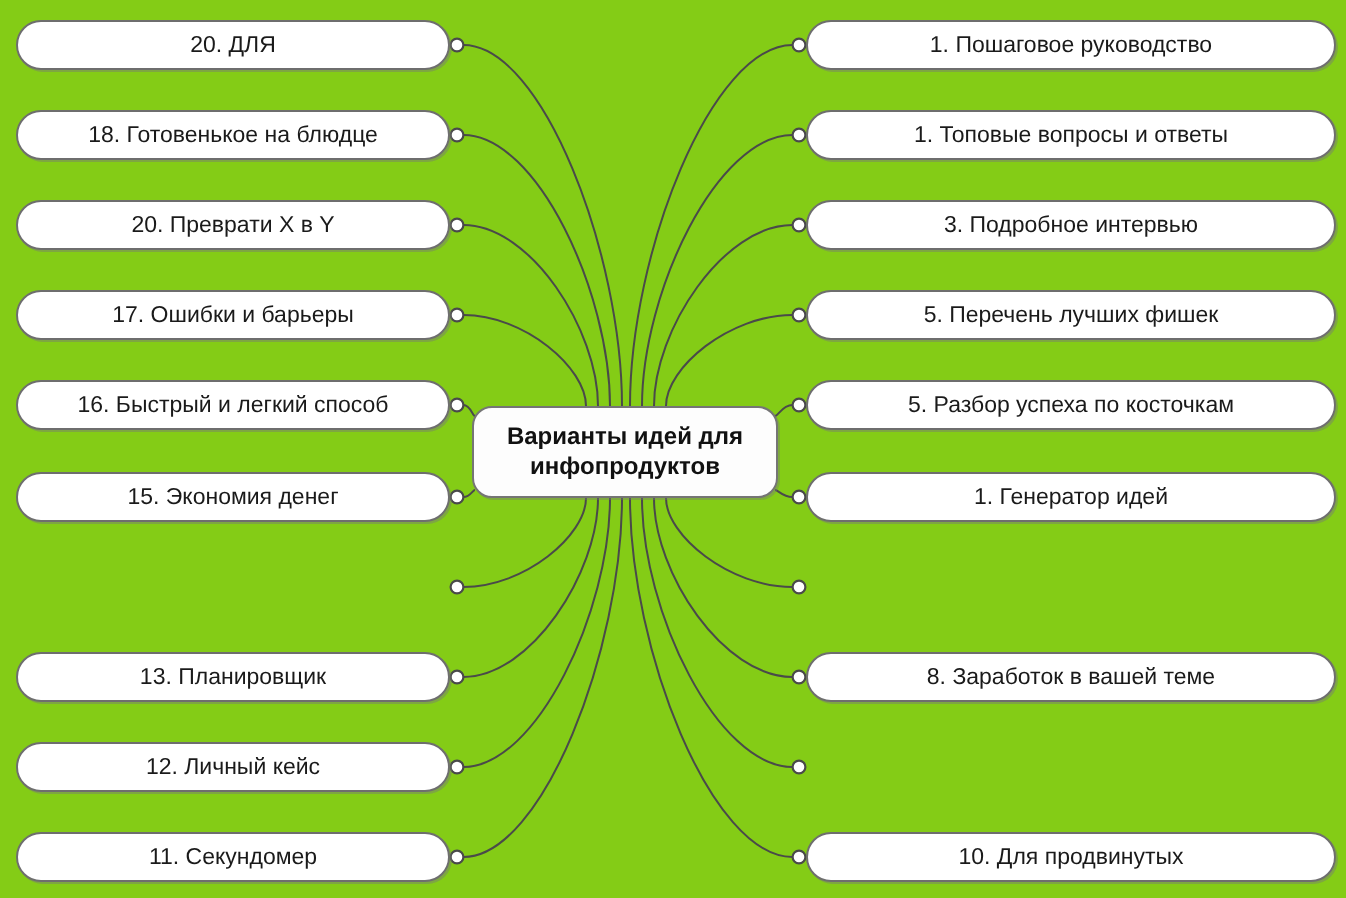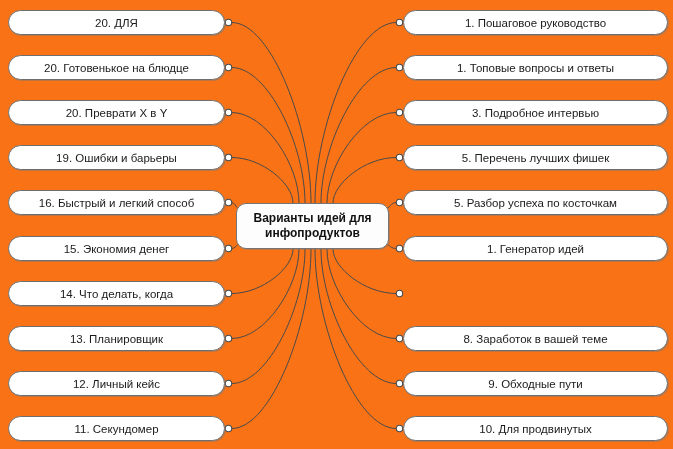--- a/index.html
+++ b/index.html
@@ -1,19 +1,19 @@
 <!DOCTYPE html>
 <html><head>
 <meta charset="utf-8">
 <style>
   html,body{margin:0;padding:0;background:#ffffff;}
   .canvas{
     position:relative;
     width:673px;height:449px;
-    background:#f97316;
+    background:#84cc16;
     font-family:"Liberation Sans", sans-serif;
     overflow:hidden;
   }
   .connector-layer{
     position:absolute;left:0;top:0;width:673px;height:449px;
     pointer-events:none;
   }
   .topic{
     position:absolute;
     height:25px;
@@ -70,35 +70,33 @@
       <circle cx="399.5" cy="293.5" r="3.2" fill="#fff" stroke="#4a4a4a" stroke-width="1.1"></circle>
       <circle cx="228.5" cy="338.5" r="3.2" fill="#fff" stroke="#4a4a4a" stroke-width="1.1"></circle>
       <circle cx="399.5" cy="338.5" r="3.2" fill="#fff" stroke="#4a4a4a" stroke-width="1.1"></circle>
       <circle cx="228.5" cy="383.5" r="3.2" fill="#fff" stroke="#4a4a4a" stroke-width="1.1"></circle>
       <circle cx="399.5" cy="383.5" r="3.2" fill="#fff" stroke="#4a4a4a" stroke-width="1.1"></circle>
       <circle cx="228.5" cy="428.5" r="3.2" fill="#fff" stroke="#4a4a4a" stroke-width="1.1"></circle>
       <circle cx="399.5" cy="428.5" r="3.2" fill="#fff" stroke="#4a4a4a" stroke-width="1.1"></circle>
     </svg>
 
   <div class="topic left r0">20. ДЛЯ</div>
-  <div class="topic left r1">20. Готовенькое на блюдце</div>
+  <div class="topic left r1">18. Готовенькое на блюдце</div>
   <div class="topic left r2">20. Преврати X в Y</div>
-  <div class="topic left r3">19. Ошибки и барьеры</div>
+  <div class="topic left r3">17. Ошибки и барьеры</div>
   <div class="topic left r4">16. Быстрый и легкий способ</div>
   <div class="topic left r5">15. Экономия денег</div>
-  <div class="topic left r6">14. Что делать, когда</div>
   <div class="topic left r7">13. Планировщик</div>
   <div class="topic left r8">12. Личный кейс</div>
   <div class="topic left r9">11. Секундомер</div>
 
   <div class="topic right r0">1. Пошаговое руководство</div>
   <div class="topic right r1">1. Топовые вопросы и ответы</div>
   <div class="topic right r2">3. Подробное интервью</div>
   <div class="topic right r3">5. Перечень лучших фишек</div>
   <div class="topic right r4">5. Разбор успеха по косточкам</div>
   <div class="topic right r5">1. Генератор идей</div>
   <div class="topic right r7">8. Заработок в вашей теме</div>
-  <div class="topic right r8">9. Обходные пути</div>
   <div class="topic right r9">10. Для продвинутых</div>
 
   <div class="center-topic">Варианты идей для инфопродуктов</div>
 
 </div>
 
 </body></html>

